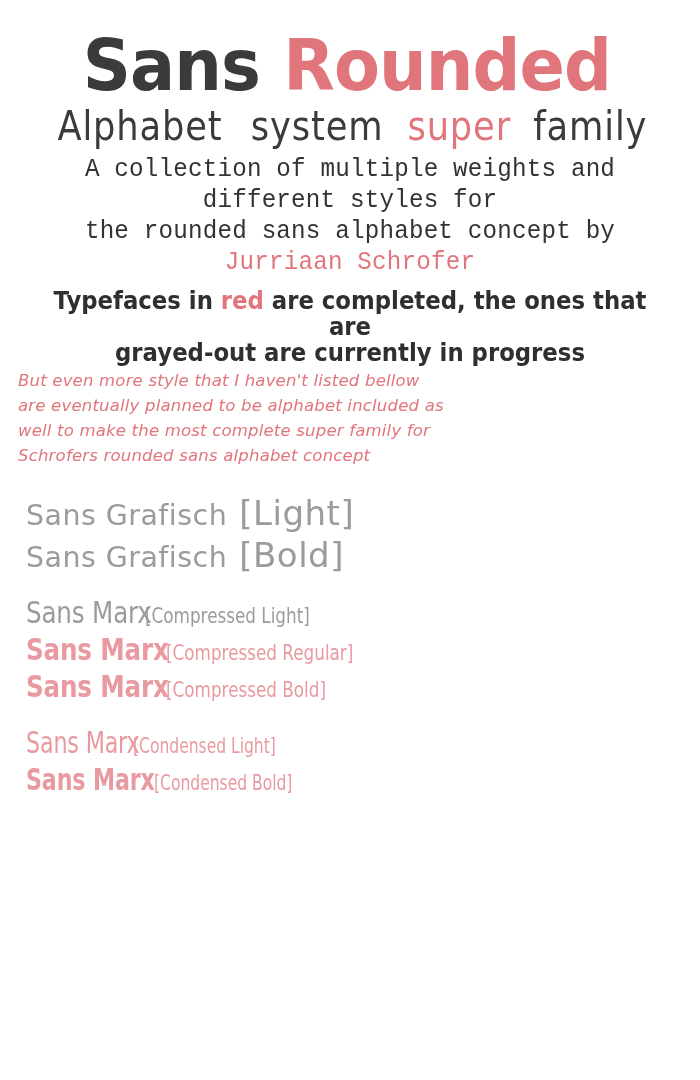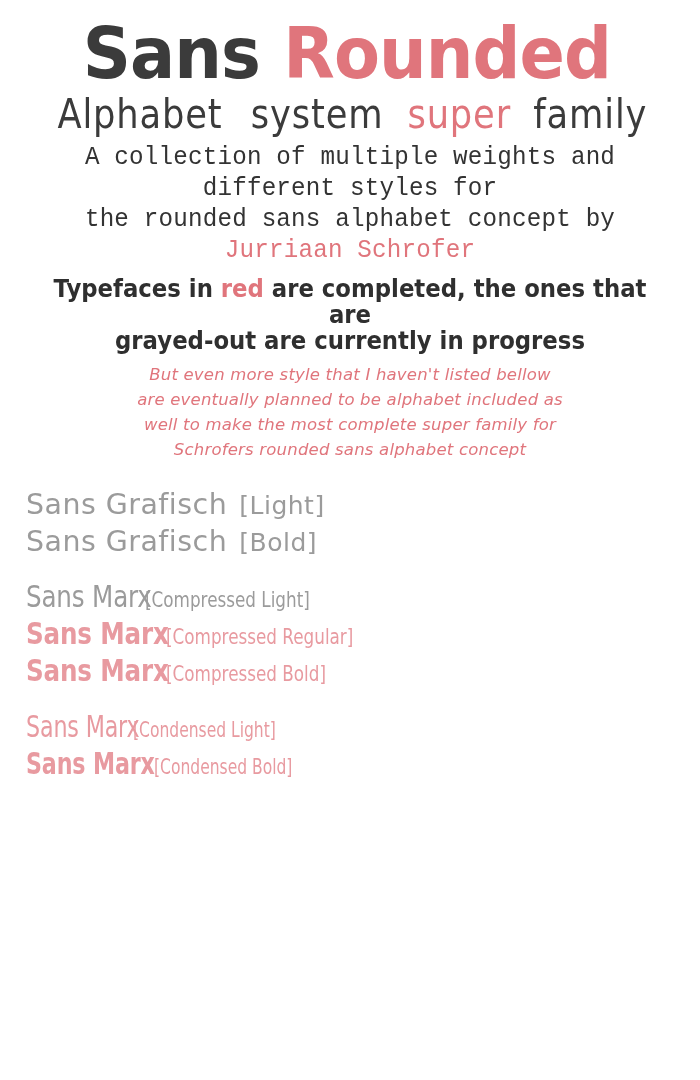--- a/index.html
+++ b/index.html
@@ -11,21 +11,21 @@
     height: 1080px;
     background: #ffffff;
     font-family: "Liberation Sans", sans-serif;
     overflow: hidden;
   }
   .page {
     width: 700px;
     height: 957px;
     position: relative;
     box-sizing: border-box;
-    padding: 0 18px;
+    padding: 12px 18px;
   }
 
   
   .masthead {
     text-align: center;
     padding-top: 14px;
     white-space: nowrap;
   }
   .masthead .word {
     font-family: "DejaVu Sans", sans-serif;
@@ -75,27 +75,26 @@
     font-weight: bold;
     font-size: 24px;
     line-height: 26px;
     color: #2f2f2f;
     margin-top: 10px;
   }
   .note .hl { color: #e0757c; }
   .note .line { display: block; transform: scaleX(0.95); }
 
   .italic-note {
-    text-align: center;
     font-family: "DejaVu Sans", sans-serif;
     font-style: italic;
     font-size: 16.5px;
     line-height: 25px;
     color: #e0757c;
-    margin-top: 8px;
+    margin-top: 2px;
     letter-spacing: 0.2px;
   }
   .italic-note .line { display: block; }
 
   
   .specimens {
     margin-top: 28px;
     padding-left: 8px;
   }
   .group { margin-bottom: 26px; }
@@ -141,21 +140,21 @@
 
   
   .g-grafisch .name {
     font-size: 29px;
     font-weight: normal;
     letter-spacing: 0.5px;
     transform: scaleX(0.98);
     transform-origin: left center;
   }
   .g-grafisch .style {
-    font-size: 25px;
+    font-size: 34px;
     font-weight: normal;
     letter-spacing: 0.5px;
     margin-left: 8px;
   }
   .g-grafisch .row { margin-bottom: 8px; }
 
   
   .g-marx-c .name {
     font-size: 30px;
     font-weight: bold;

